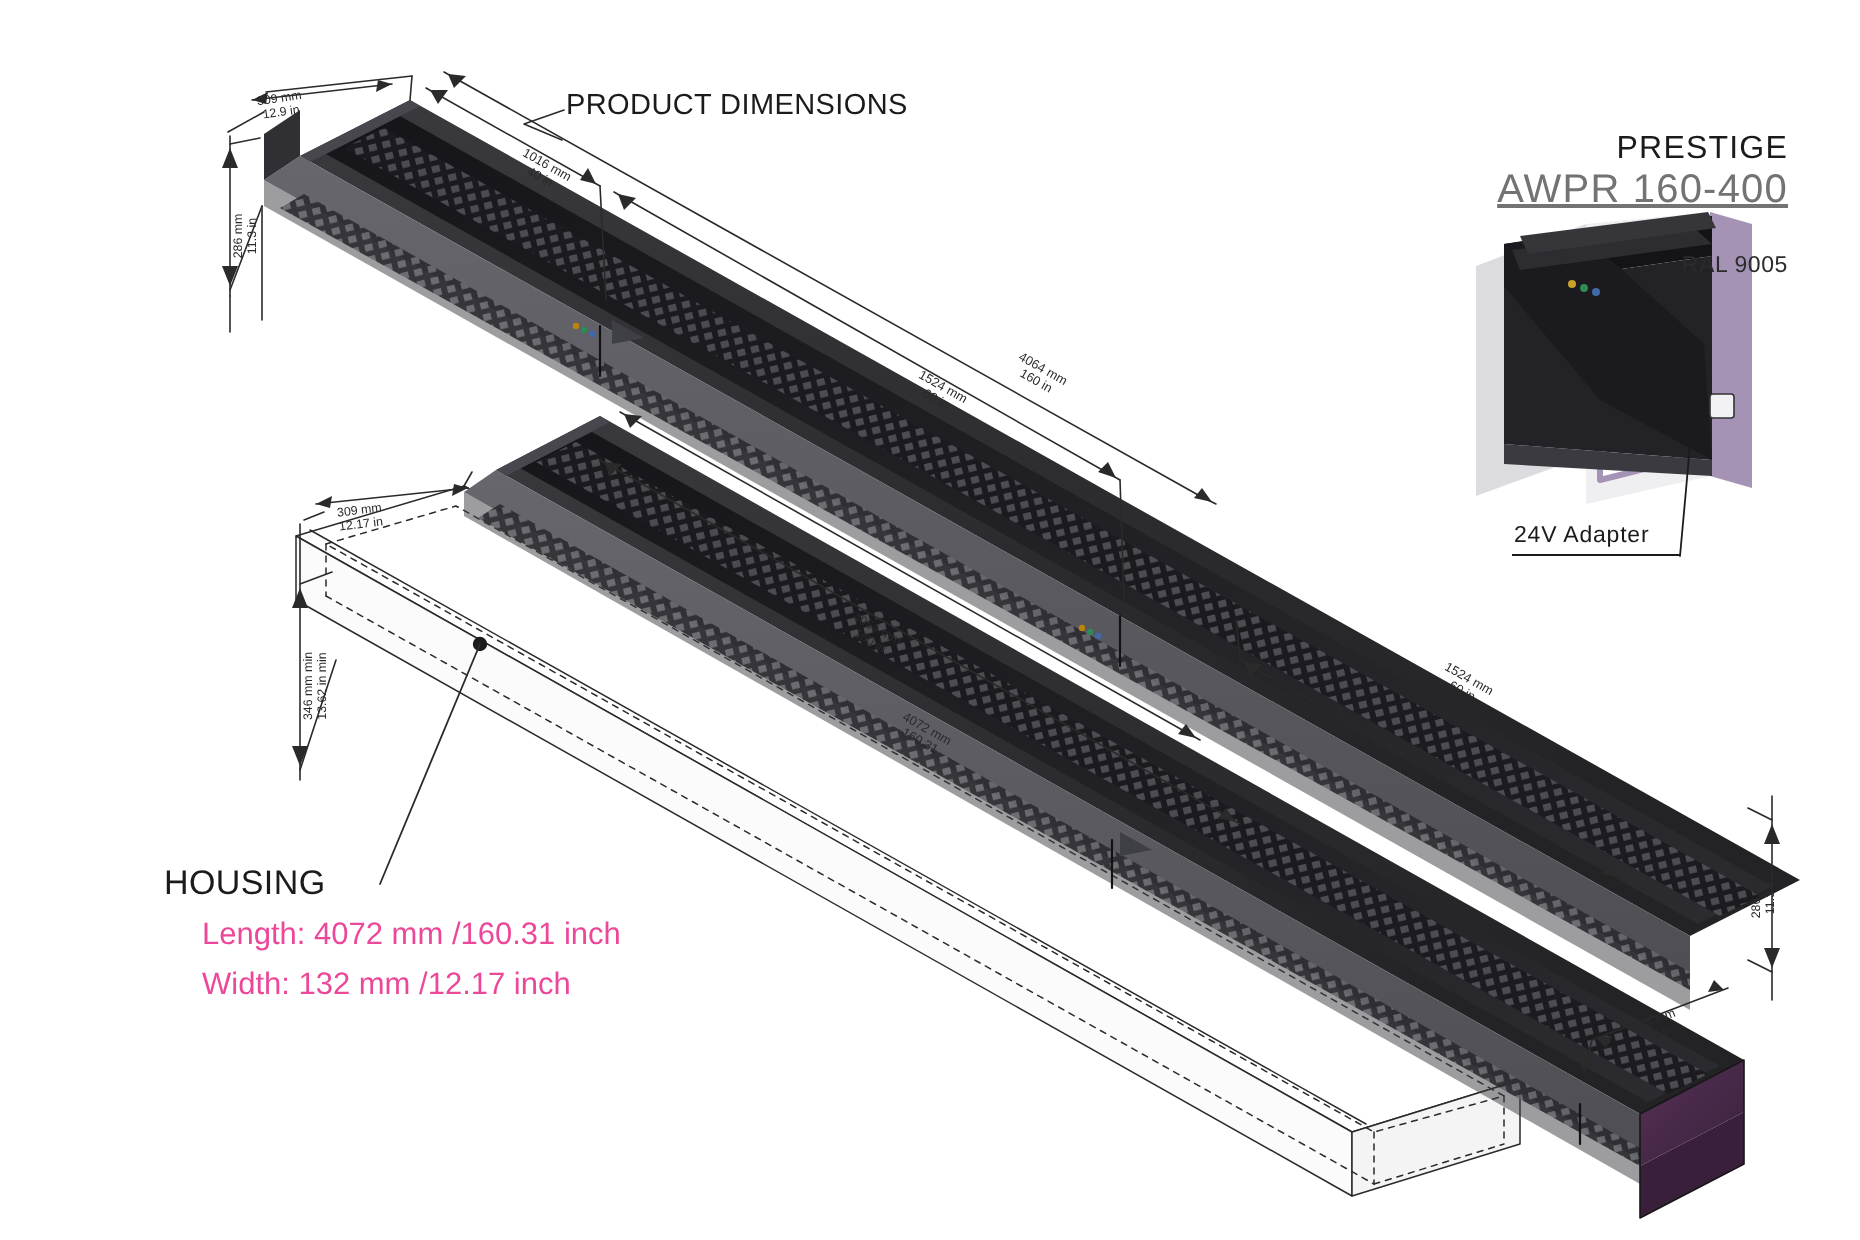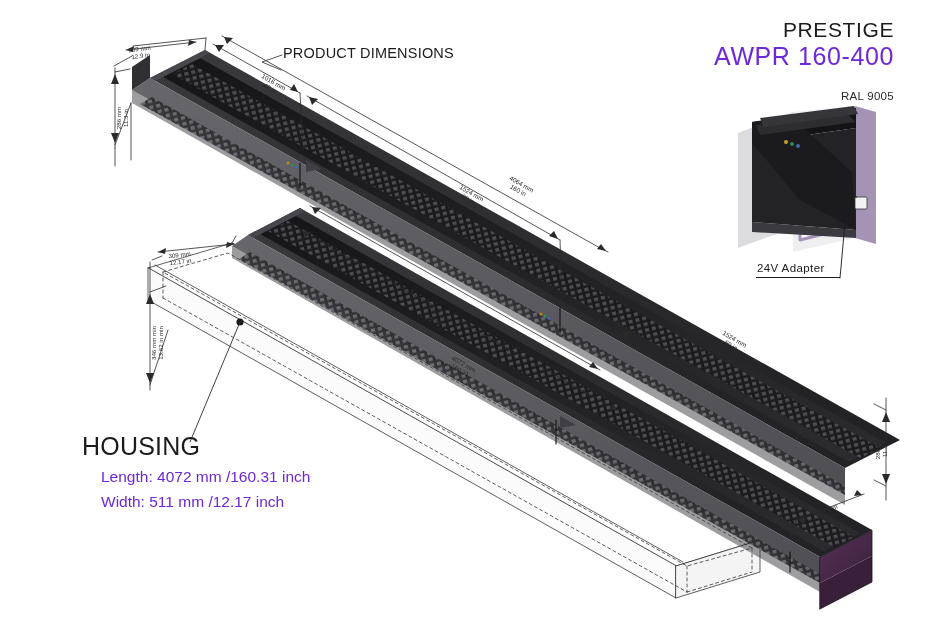--- a/index.html
+++ b/index.html
@@ -2,31 +2,31 @@
 <html><head>
 <meta charset="utf-8">
 <style>
   html,body{margin:0;padding:0;background:#fff;}
   body{width:930px;height:620px;overflow:hidden;
        font-family:"Liberation Sans",sans-serif;color:#1a1a1a;}
   #stage{position:relative;width:930px;height:620px;background:#ffffff;}
   svg.layer{position:absolute;left:0;top:0;width:930px;height:620px;}
 
   .title-block{position:absolute;right:36px;top:18px;text-align:right;}
-  .title-line1{font-size:21px;letter-spacing:.6px;color:#1b1b1b;line-height:1.14;}
-  .title-line2{font-size:25px;letter-spacing:.6px;color:#6d28d9;line-height:1.14;}
+  .title-line1{font-size:16px;letter-spacing:.6px;color:#1b1b1b;line-height:1.14;margin-top:48px;}
+  .title-line2{font-size:20px;letter-spacing:.6px;color:#737373;line-height:1.14;text-decoration:underline;}
   .title-ral{font-size:11.5px;color:#2b2b2b;margin-top:20px;letter-spacing:.3px;}
 
   .prod-dim-label{position:absolute;left:283px;top:45px;font-size:14.5px;
                   letter-spacing:.2px;color:#1b1b1b;white-space:nowrap;text-align:right;}
 
   .housing-block{position:absolute;left:82px;top:432px;}
-  .housing-title{font-size:25px;color:#1b1b1b;letter-spacing:.2px;}
+  .housing-title{font-size:17px;color:#1b1b1b;letter-spacing:.2px;}
   .housing-rows{margin-top:3px;padding-left:19px;}
-  .housing-row{font-size:15.5px;color:#6d28d9;line-height:1.62;white-space:nowrap;}
+  .housing-row{font-size:15.5px;color:#ec4899;line-height:1.62;white-space:nowrap;}
 
   .adapter-label{position:absolute;left:757px;top:262px;font-size:11.5px;
                  font-family:Liberation Sans, sans-serif;color:#1b1b1b;
                  letter-spacing:.4px;white-space:nowrap;}
   .adapter-underline{position:absolute;left:756px;top:277px;width:84px;height:1px;background:#1b1b1b;}
 
   .dimtxt{font-family:"Liberation Sans",sans-serif;fill:#2a2a2a;}
 </style>
 </head>
 <body>
@@ -300,20 +300,20 @@
     <div class="title-line2">AWPR 160-400</div>
     <div class="title-ral">RAL 9005</div>
   </div>
 
   <div class="prod-dim-label">PRODUCT DIMENSIONS</div>
 
   <div class="housing-block">
     <div class="housing-title">HOUSING</div>
     <div class="housing-rows">
       <div class="housing-row">Length: 4072 mm /160.31 inch</div>
-      <div class="housing-row">Width: 511 mm /12.17 inch</div>
+      <div class="housing-row">Width: 132 mm /12.17 inch</div>
     </div>
   </div>
 
   <div class="adapter-label">24V  Adapter</div>
   <div class="adapter-underline"></div>
 
 </div>
 
 </body></html>

